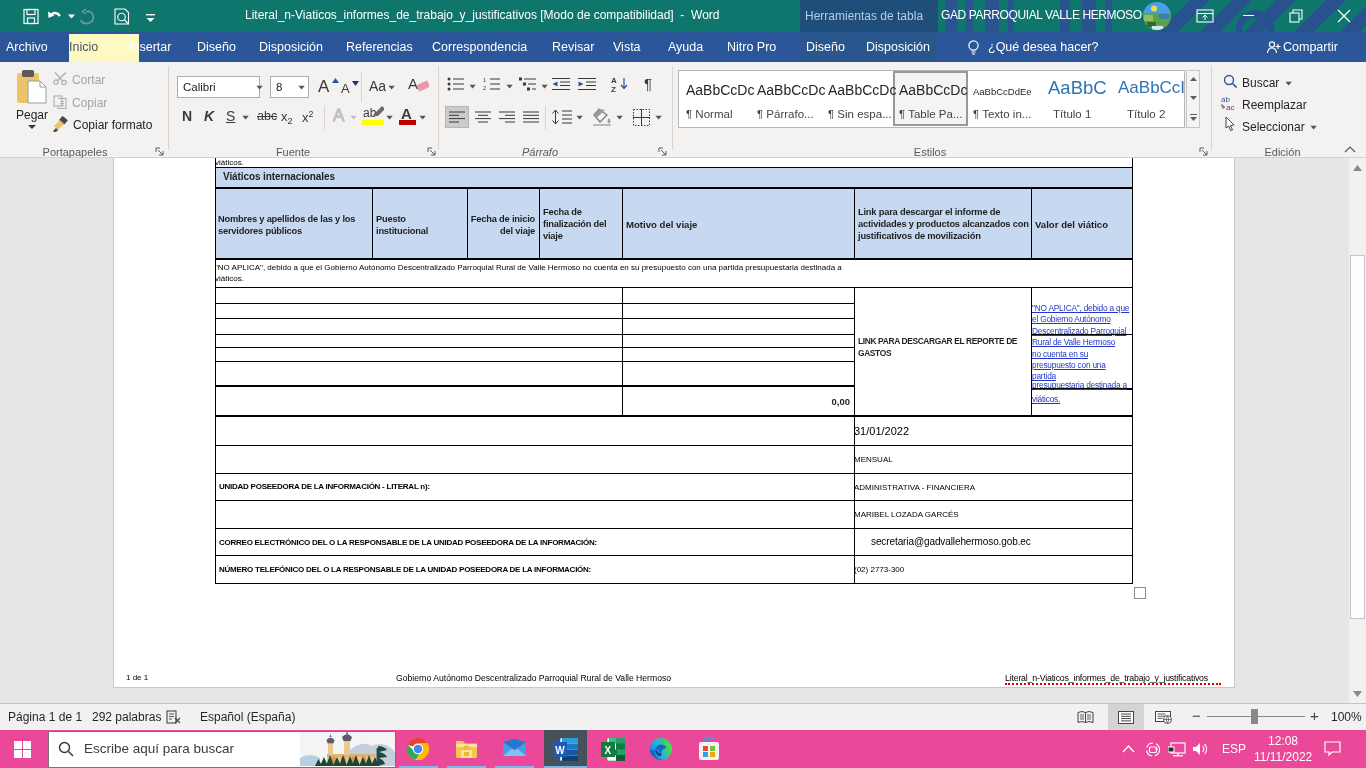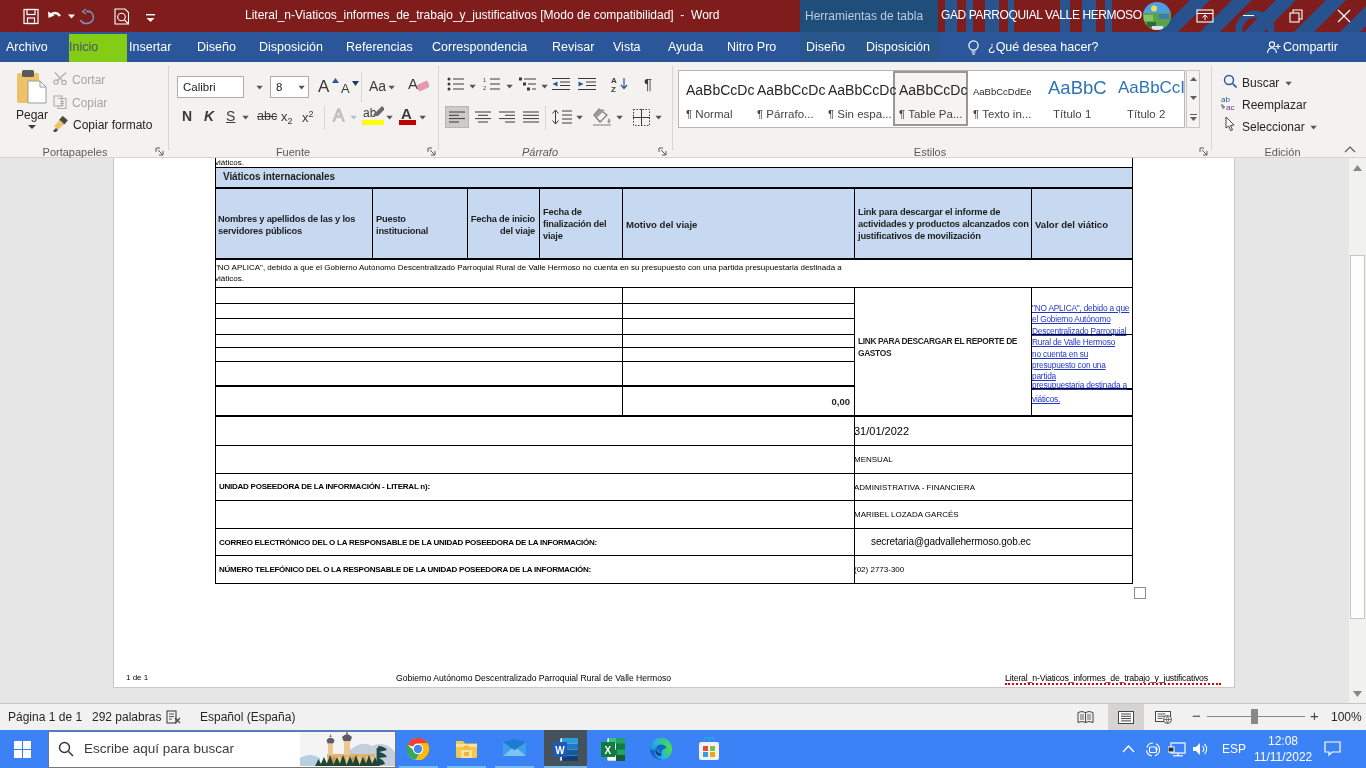--- a/index.html
+++ b/index.html
@@ -1,41 +1,41 @@
 <!DOCTYPE html>
 <html><head>
 <meta charset="utf-8">
 <style>
 * { margin:0; padding:0; box-sizing:border-box; }
 html,body { width:1366px; height:768px; overflow:hidden; }
 body { font-family:"Liberation Sans", sans-serif; }
 #screen { position:relative; width:1366px; height:768px; background:#e6e6e6; }
 .abs { position:absolute; }
 
-#titlebar { position:absolute; left:0; top:0; width:1366px; height:32px; background:#7f1d1d; overflow:hidden; }
+#titlebar { position:absolute; left:0; top:0; width:1366px; height:32px; background:#0f766e; overflow:hidden; }
 #tabrow { position:absolute; left:0; top:32px; width:1366px; height:30px; background:#2b579a; overflow:hidden; }
 .ttxt { color:#fff; font-size:12px; }
 .tab { position:absolute; top:0; height:30px; line-height:30px; color:#fff; font-size:12.5px; text-align:left; }
 
 #ribbon { position:absolute; left:0; top:62px; width:1366px; height:96px; background:#f3f2f1; border-bottom:1px solid #d5d2cf; }
 .gsep { position:absolute; top:4px; height:84px; width:1px; background:#d8d5d2; }
 .glabel { position:absolute; top:84px; font-size:11px; color:#5c5a58; width:120px; text-align:center; }
 .combo { position:absolute; background:#fff; border:1px solid #adadad; font-size:11.5px; color:#222; }
 .ic { position:absolute; }
 
 #docarea { position:absolute; left:0; top:158px; width:1366px; height:545px; background:#e6e6e6; overflow:hidden; }
 #page { position:absolute; left:113px; top:0px; width:1122px; height:530px; background:#fff; border:1px solid #c8c8c8; border-top:none; }
 .bl { position:absolute; background:#000; }
 .hdr { background:#c6d9f1; }
 .ct { }
 .b { font-weight:bold; }
 
 #statusbar { position:absolute; left:0; top:703px; width:1366px; height:27px; background:#f1f1f1; border-top:1px solid #c6c6c6; font-size:12px; color:#262626; }
 
-#taskbar { position:absolute; left:0; top:730px; width:1366px; height:38px; background:#3b82f6; }
+#taskbar { position:absolute; left:0; top:730px; width:1366px; height:38px; background:#ec4899; }
 </style>
 </head>
 <body>
 <div id="screen">
   <div id="titlebar">
 
     <svg class="abs" style="left:0;top:0" width="1366" height="32" viewBox="0 0 1366 32">
       <g fill="#295490">
         <rect x="830" y="0" width="10" height="32"></rect>
           <rect x="848" y="0" width="6" height="32"></rect>
@@ -112,21 +112,21 @@
       <rect x="1" y="4" width="9" height="9" fill="none" stroke="#fff" stroke-width="1.1"></rect>
       <path d="M 4 4 v -3 h 9 v 9 h -3" fill="none" stroke="#fff" stroke-width="1.1"></path>
     </svg>
     <svg class="abs" style="left:1337px;top:9px" width="14" height="14" viewBox="0 0 14 14">
       <path d="M 1 1 L 13 13 M 13 1 L 1 13" stroke="#fff" stroke-width="1.2"></path>
     </svg>
   </div>
   <div id="tabrow">
     <div class="abs" style="left:800px;top:0;width:138px;height:30px;background:#29568c"></div>
     <div class="tab" style="left:6px;width:62px">Archivo</div>
-    <div class="tab" style="left:69px;top:2px;height:28px;line-height:27px;width:58px;background:#84cc16;color:#44546a">Inicio</div>
+    <div class="tab" style="left:69px;top:2px;height:28px;line-height:27px;width:70px;background:#fef9c3;color:#44546a">Inicio</div>
     <div class="tab" style="left:129px;width:56px">Insertar</div>
     <div class="tab" style="left:197px;width:52px">Diseño</div>
     <div class="tab" style="left:259px;width:76px">Disposición</div>
     <div class="tab" style="left:346px;width:74px">Referencias</div>
     <div class="tab" style="left:432px;width:110px">Correspondencia</div>
     <div class="tab" style="left:552px;width:54px">Revisar</div>
     <div class="tab" style="left:613px;width:40px">Vista</div>
     <div class="tab" style="left:668px;width:46px">Ayuda</div>
     <div class="tab" style="left:727px;width:64px">Nitro Pro</div>
     <div class="tab" style="left:806px;width:54px">Diseño</div>
@@ -177,21 +177,21 @@
       <path d="M 2 10 l 6 -6 l 4 4 l -6 6 z" fill="#eec368"></path>
       <path d="M 1 15 l 3 -3 l 2 2 l -3 3 z" fill="#4a4a4a"></path>
     </svg>
     <div class="abs" style="left:73px;top:56px;font-size:12px;color:#252423">Copiar formato</div>
     <div class="glabel" style="left:15px;">Portapapeles</div>
     <svg class="ic" style="left:155px;top:85px" width="10" height="10" viewBox="0 0 10 10">
         <path d="M 1 1 h 4 M 1 1 v 4 M 3 3 l 5 5 M 8 4 v 4 h -4" stroke="#5c5a58" stroke-width="1" fill="none"></path>
       </svg>
     <div class="gsep" style="left:168px"></div>
 
-    <div class="combo" style="left:177px;top:14px;width:67px;height:22px;line-height:20px;padding-left:5px">Calibri</div>
+    <div class="combo" style="left:177px;top:14px;width:83px;height:22px;line-height:20px;padding-left:5px">Calibri</div>
     <svg class="ic" style="left:256px;top:23px" width="8" height="5" viewBox="0 0 8 5">
         <path d="M 0.4 0.8 h 6.4 l -3.2 3.6 z" fill="#555"></path>
       </svg>
     <div class="combo" style="left:270px;top:14px;width:39px;height:22px;line-height:20px;padding-left:5px">8</div>
     <svg class="ic" style="left:298px;top:23px" width="8" height="5" viewBox="0 0 8 5">
         <path d="M 0.4 0.8 h 6.4 l -3.2 3.6 z" fill="#555"></path>
       </svg>
     <div class="abs" style="left:318px;top:15px;font-size:17px;color:#3b3a39">A</div>
     <svg class="ic" style="left:332px;top:16px" width="7" height="5" viewBox="0 0 7 5">
         <path d="M 3.5 0 L 7 5 L 0 5 z" fill="#2b579a"></path>

